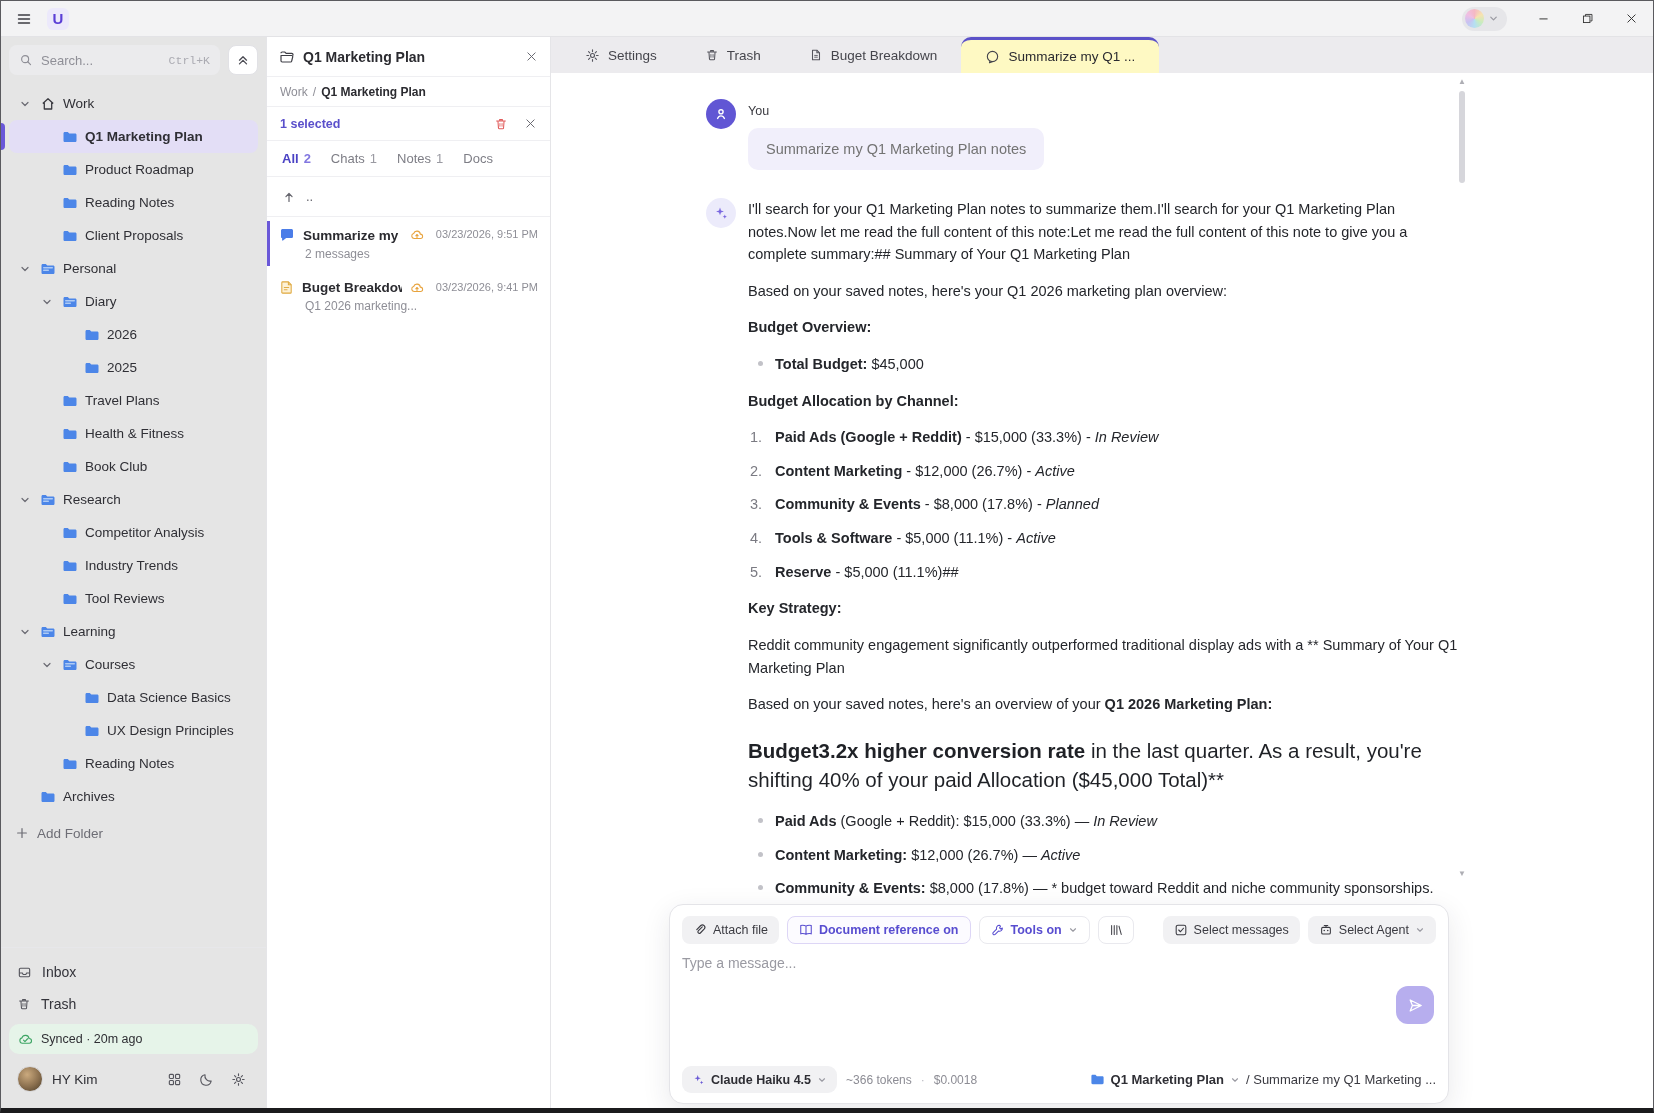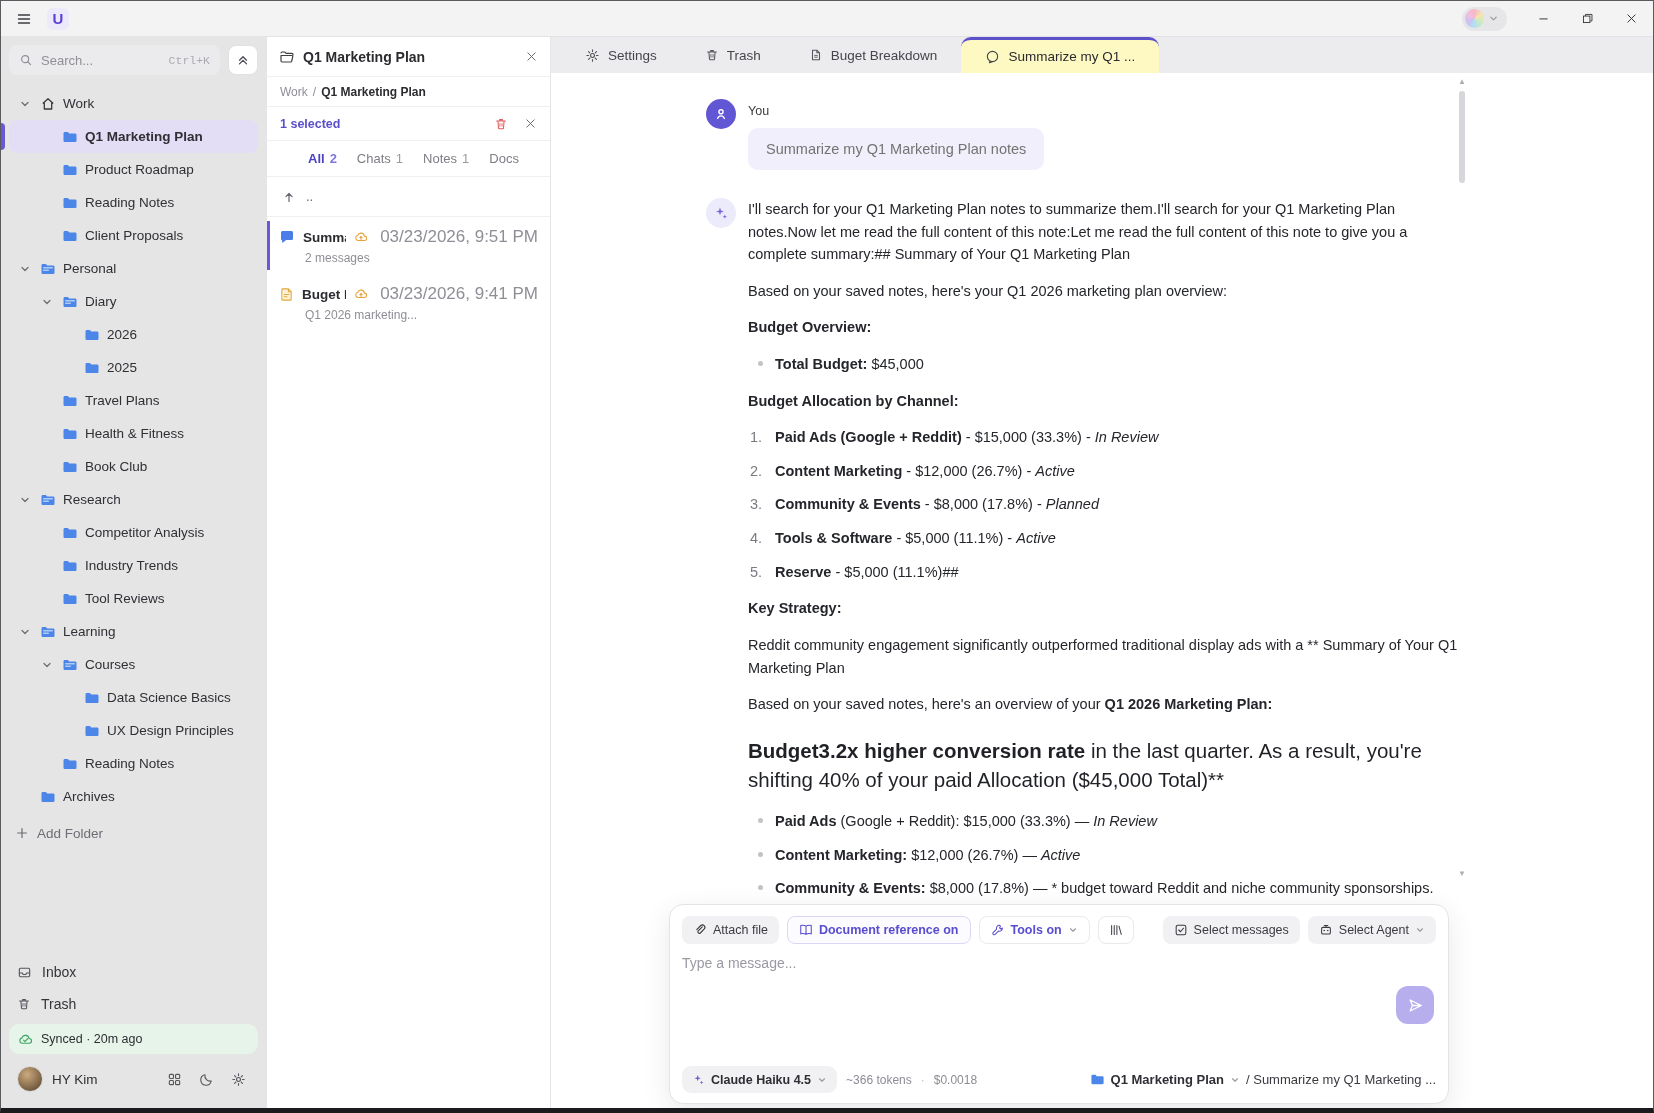--- a/index.html
+++ b/index.html
@@ -53,28 +53,28 @@
   .panel-title { font-size:14px; font-weight:700; flex:1; }
   .panel-header .ic, .x-btn { color:#66666e; }
   .breadcrumb { height:30px; display:flex; align-items:center; gap:5px; padding:0 13px; font-size:12px; color:#8e8e96; border-bottom:1px solid #efeff2; }
   .breadcrumb b { color:#2b2b30; }
   .selectbar { height:34px; display:flex; align-items:center; padding:0 13px; border-bottom:1px solid #efeff2; }
   .selectbar .sel-txt { font-size:12.5px; font-weight:700; color:#5a4fcb; flex:1; }
   .selectbar .ic.trash { color:#e15b5b; margin-right:16px; }
   .ptabs { height:36px; display:flex; align-items:center; gap:20px; padding:0 15px; border-bottom:1px solid #efeff2; font-size:13px; }
   .ptab { color:#7d7d85; display:flex; gap:5px; }
   .ptab .cnt { color:#9a9aa2; }
-  .ptab.active { color:#4a42c4; font-weight:700;margin-left:26px; }
+  .ptab.active { color:#4a42c4; font-weight:700; }
   .ptab.active .cnt { color:#8277e0; font-weight:700; }
   .upnav { height:40px; display:flex; align-items:center; gap:10px; padding:0 15px; color:#66666e; border-bottom:1px solid #efeff2; font-size:13px; }
   .plist-item { padding:10px 12px 9px; position:relative; }
   .plist-item.selected::before { content:''; position:absolute; left:0; top:4px; bottom:4px; width:3px; background:#6a58d8; }
   .pl-row1 { display:flex; align-items:center; gap:8px; }
   .pl-title { font-size:13.5px; font-weight:700; color:#2b2b30; flex:1; white-space:nowrap; overflow:hidden; }
-  .pl-meta { display:flex; align-items:center; gap:12px; font-size:17px; color:#8e8e96; }
+  .pl-meta { display:flex; align-items:flex-start; gap:12px; font-size:11px; color:#8e8e96; }
   .pl-sub { font-size:12px; color:#8e8e96; margin:4px 0 0 26px; }
 
   
   .main { flex:1; display:flex; flex-direction:column; background:#fff; position:relative; min-width:0; }
   .tabstrip { height:36px; background:#ecebee; display:flex; align-items:flex-end; padding-left:10px; flex:none; }
   .mtab { height:36px; display:flex; align-items:center; gap:8px; padding:0 24px; font-size:13.5px; color:#45454c; }
   .mtab .ic { color:#55555d; }
   .mtab.active { background:#fef9c3; border-radius:10px 10px 0 0; border-top:3px solid #5b51c8; color:#2b2b30; height:36px; padding-top:0; }
   .chat-area { flex:1; position:relative; overflow:hidden; background:#fff; }
   .chat-scroll { position:absolute; inset:0; padding:26px 210px 0 155px; overflow:hidden; }

